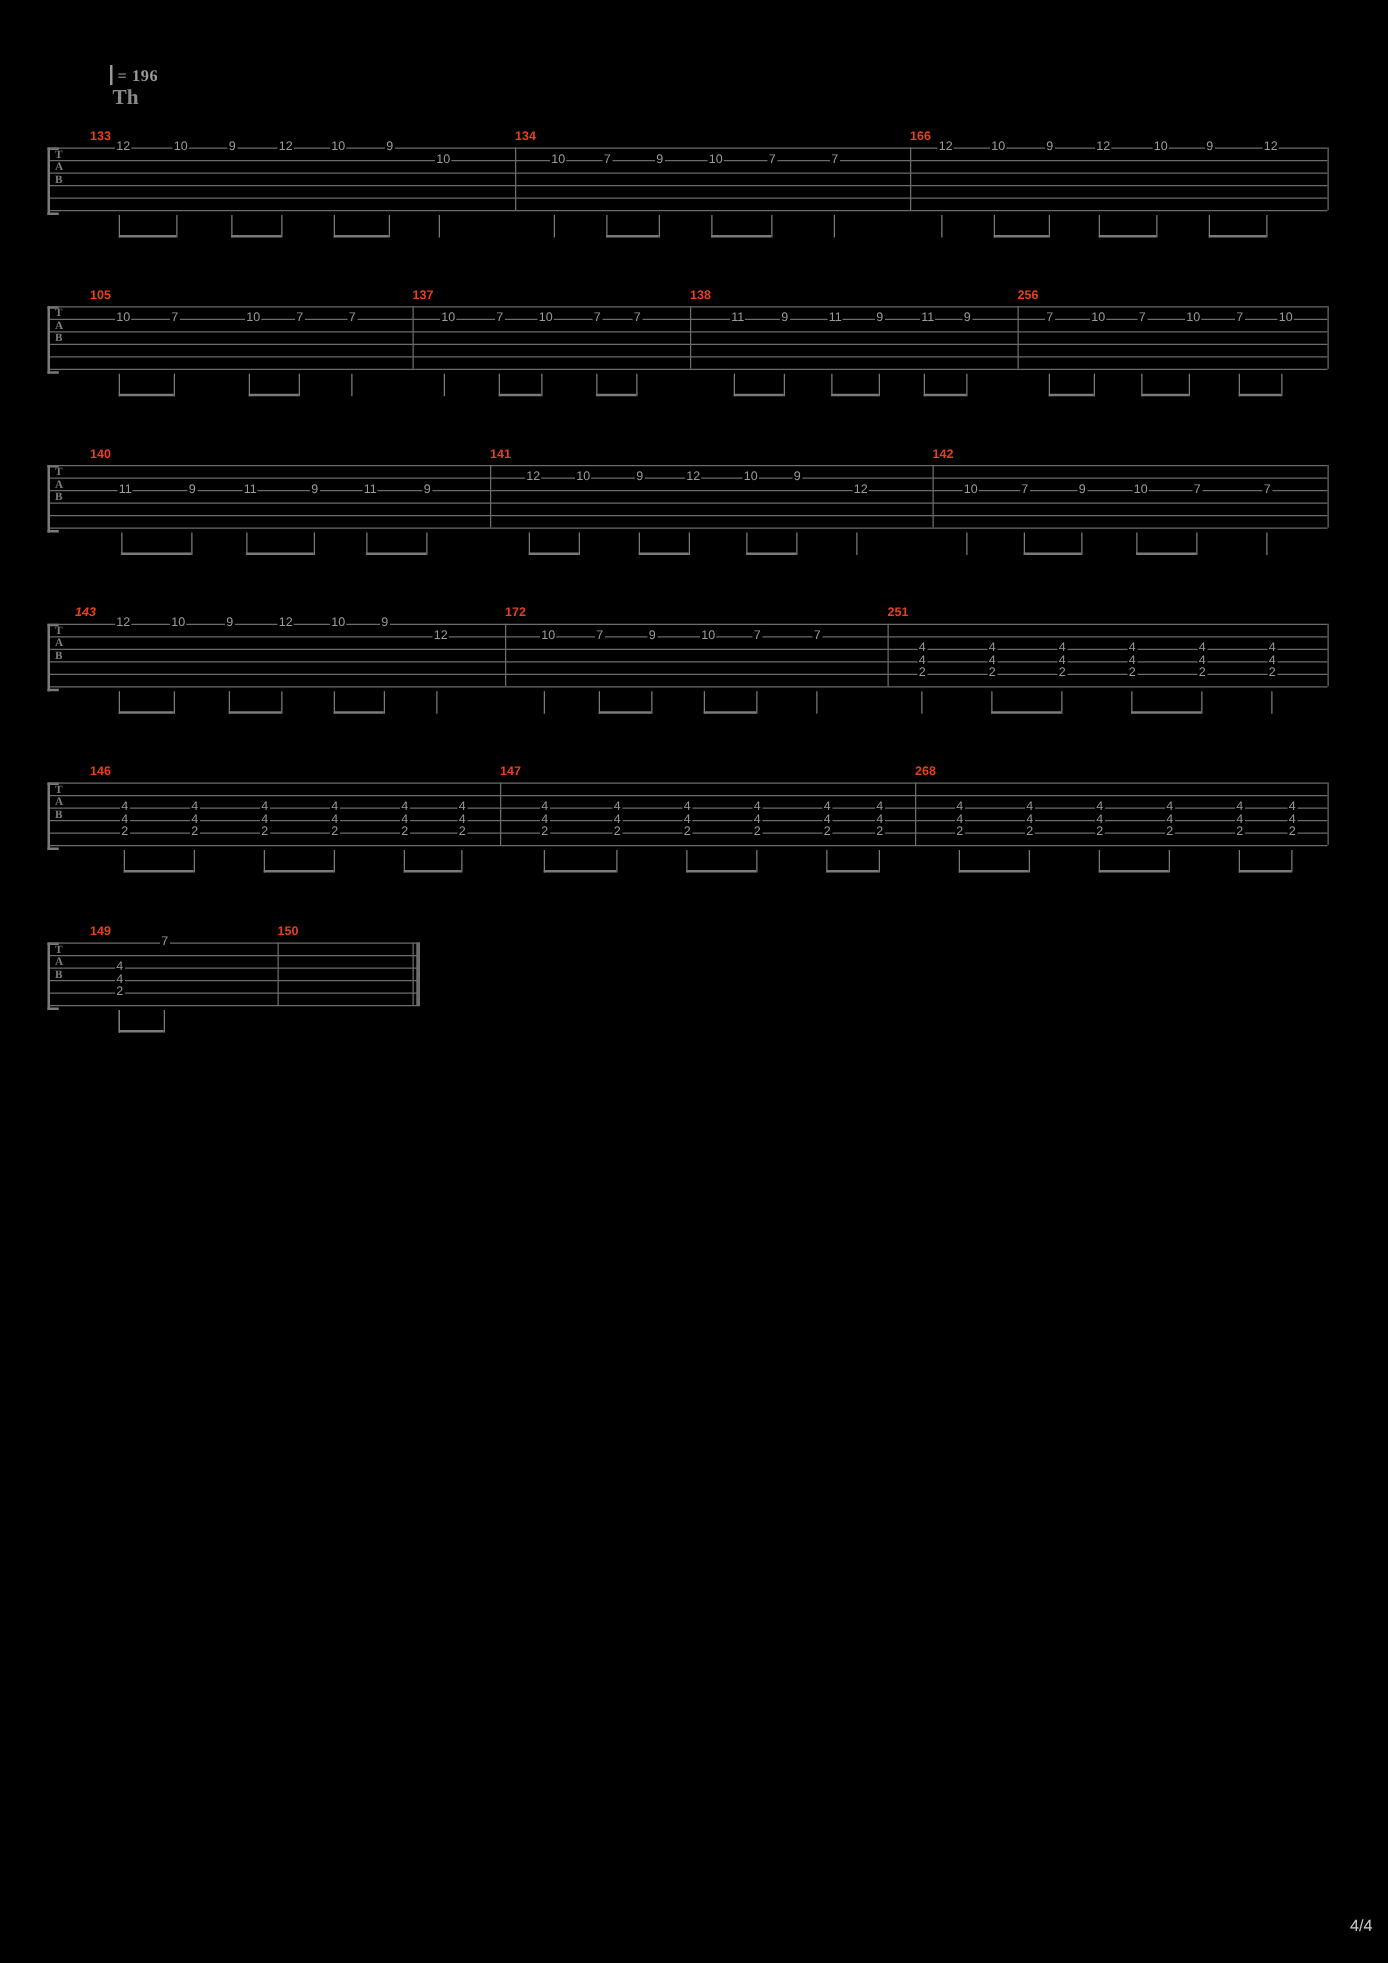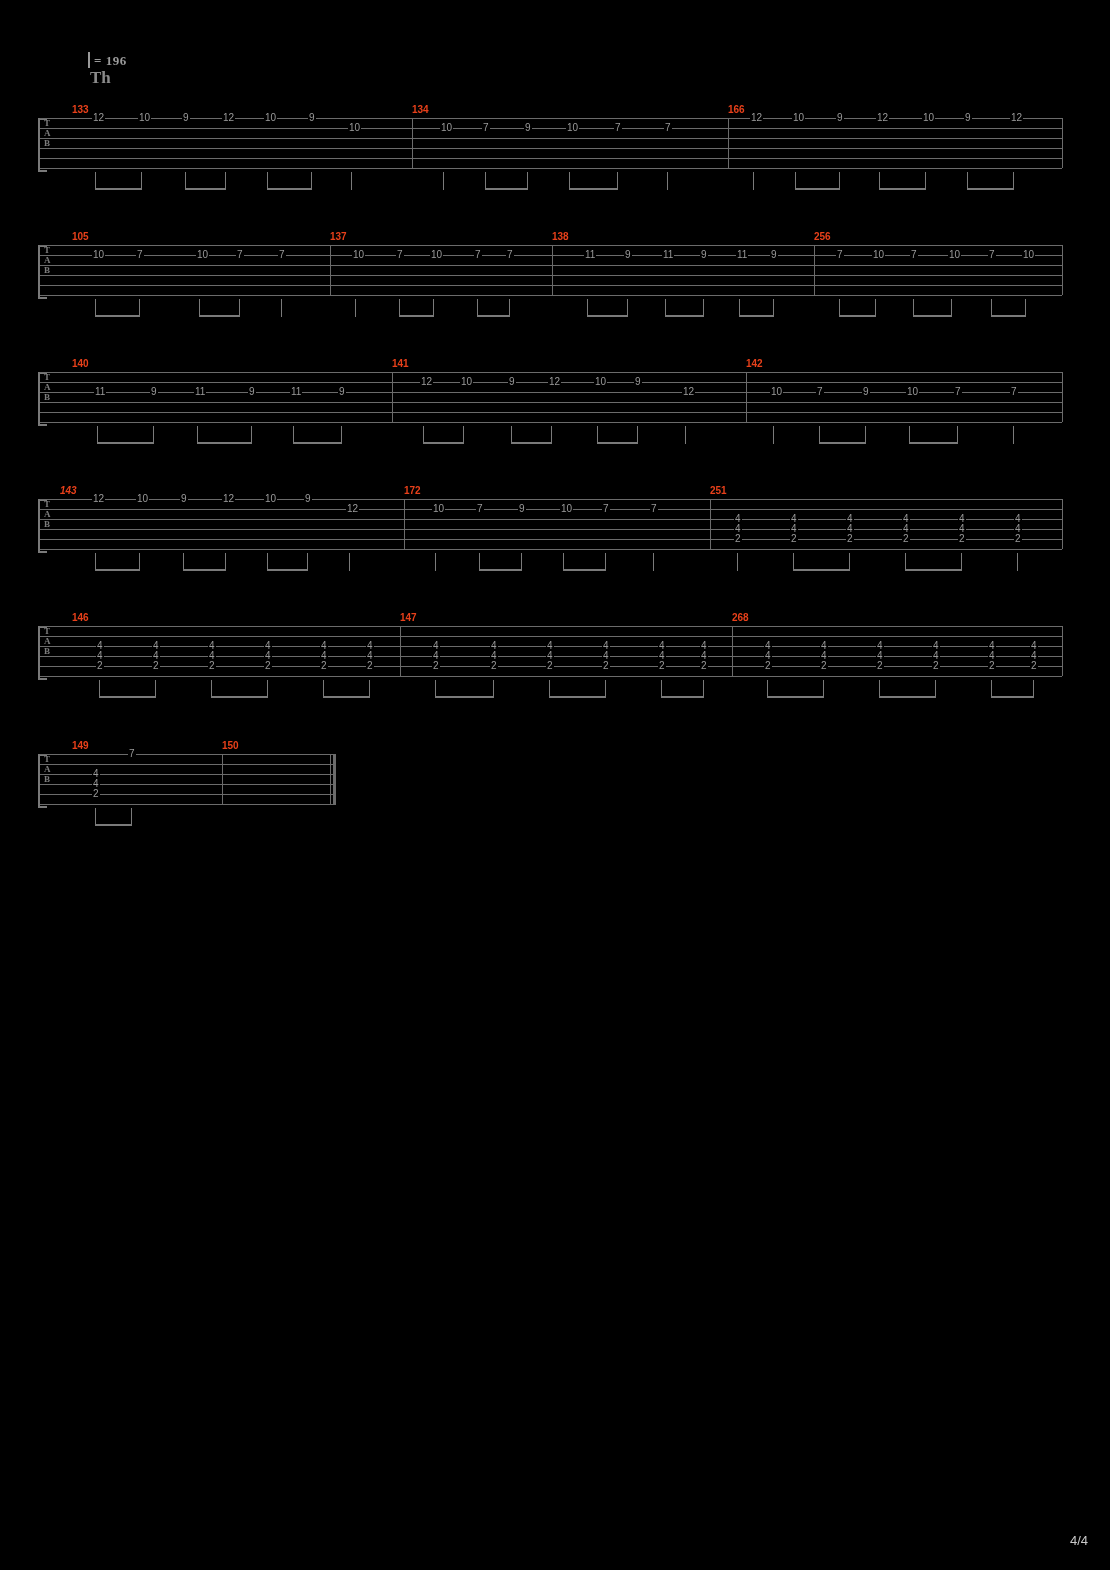--- a/index.html
+++ b/index.html
@@ -122,21 +122,21 @@
     width: 1px;
     background: #7a7a7a;
   }
   .beam {
     position: absolute;
     height: 2px;
     background: #7a7a7a;
   }
   .page-num {
     position: absolute;
-    right: 22px;
+    right: 12px;
     bottom: 22px;
     color: #c9c9c9;
     font-size: 13px;
     font-family: "Liberation Sans", sans-serif;
   }
 </style>
 </head>
 <body>
 
 <div class="page">

